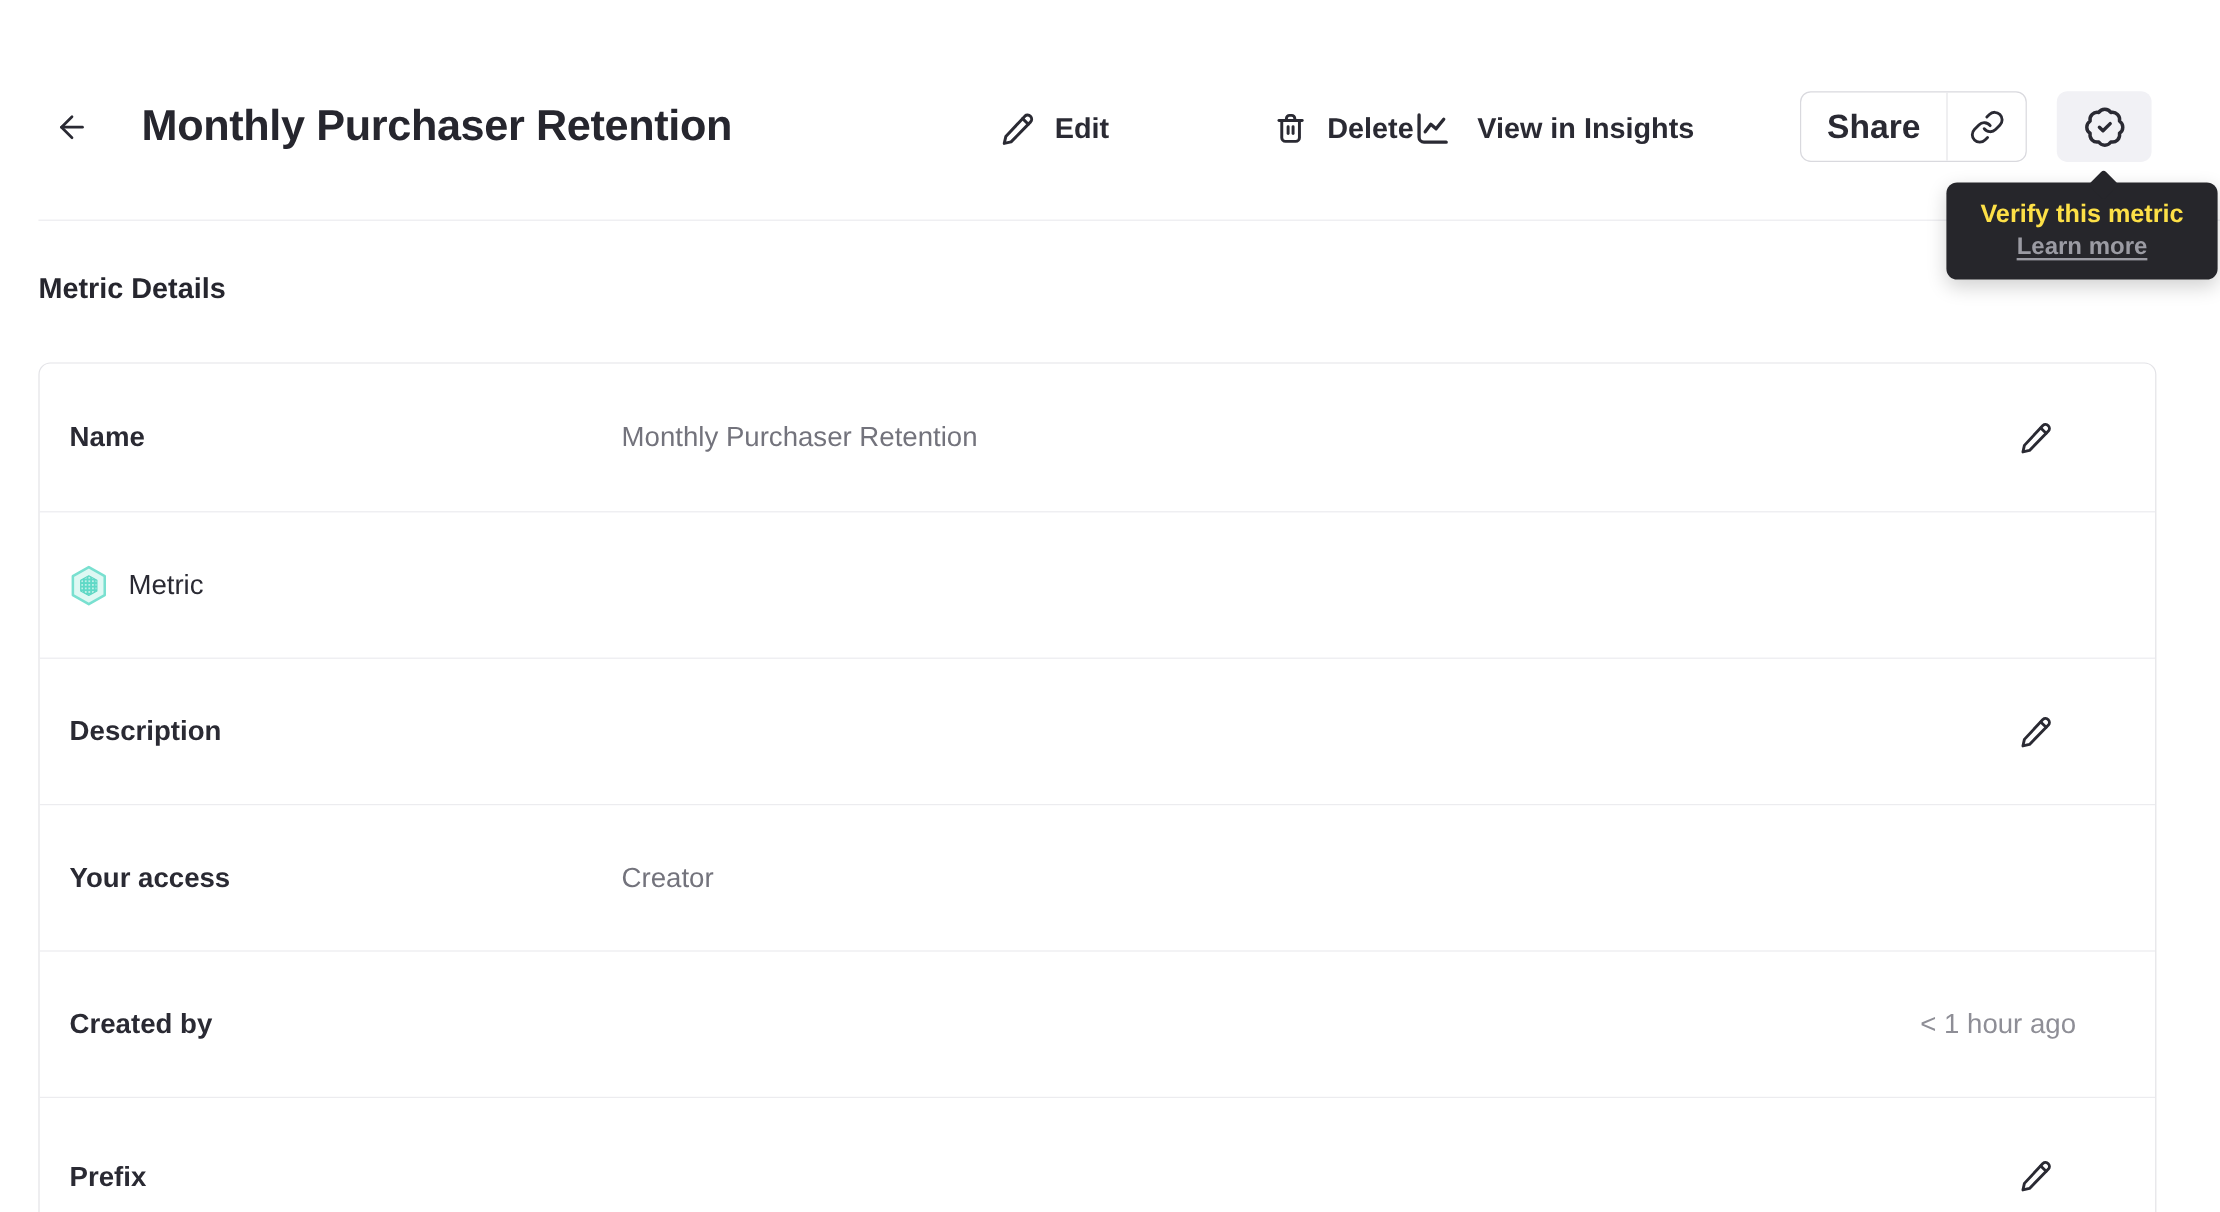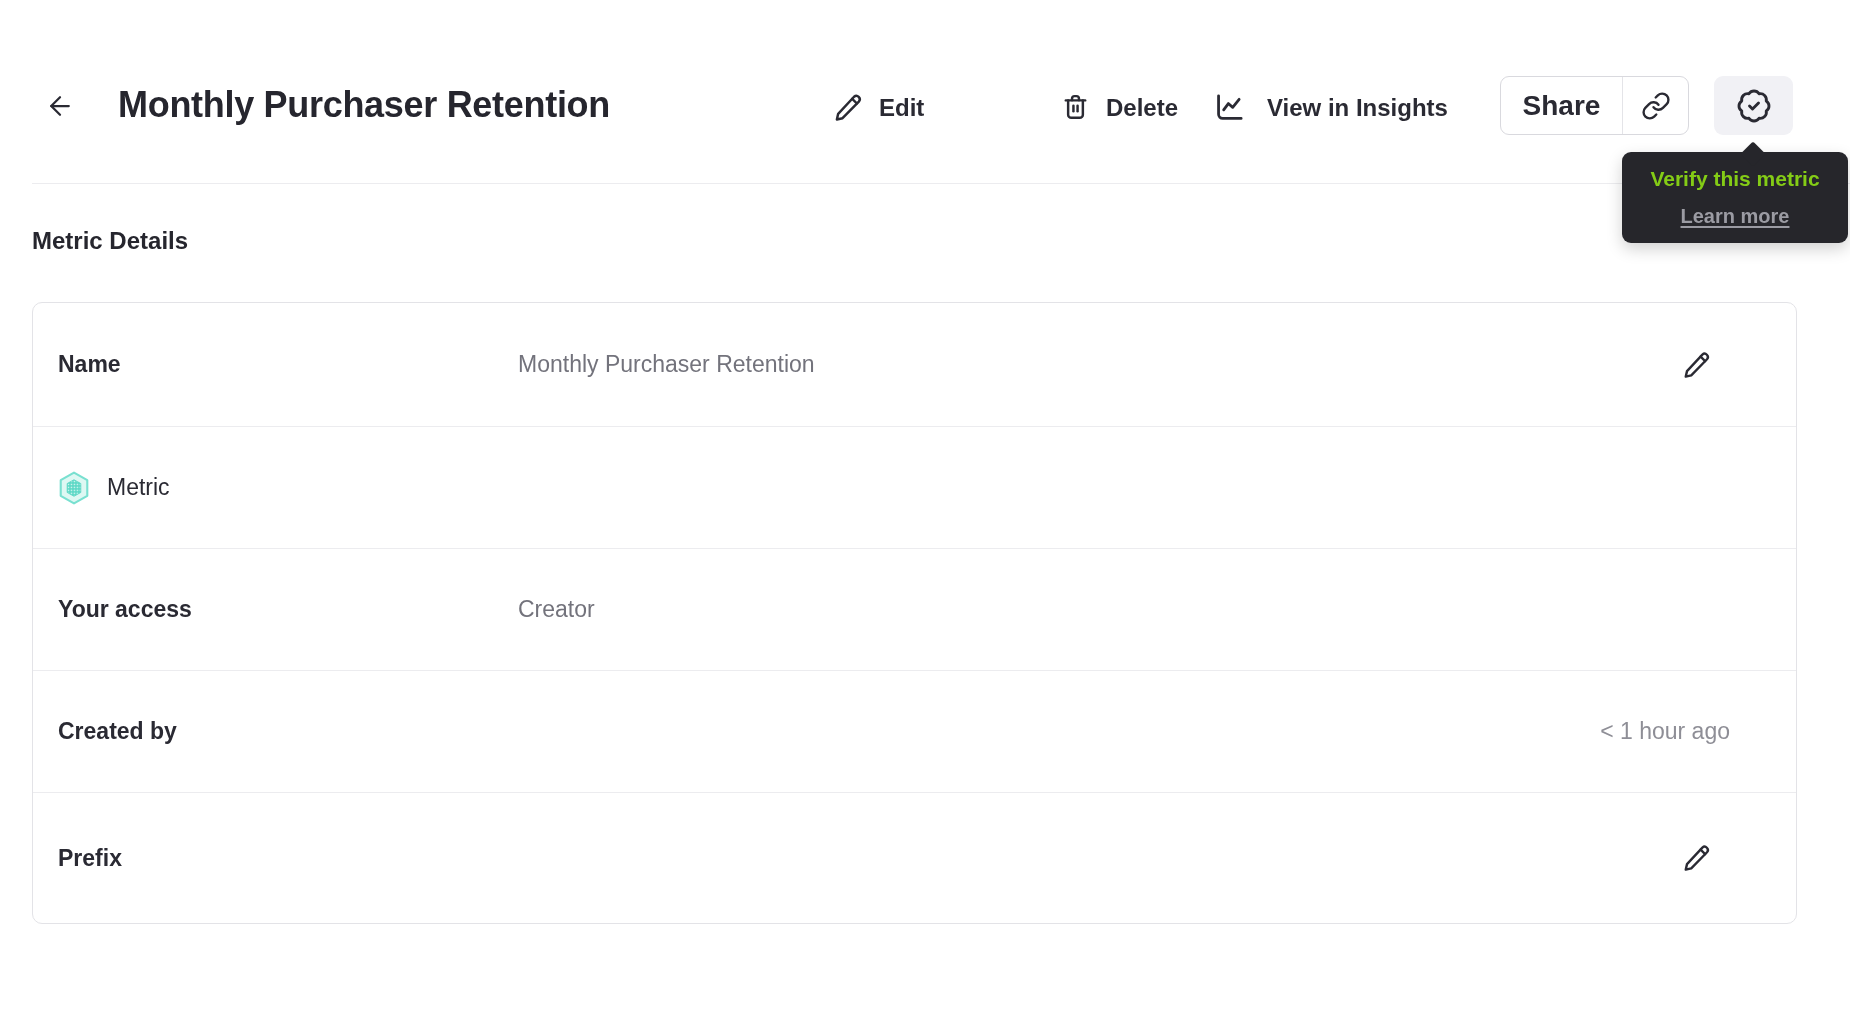--- a/index.html
+++ b/index.html
@@ -24,21 +24,21 @@
     white-space:nowrap; color:#26262e;
   }
   .hdr-action {
     position:absolute; top:86px; height:42px;
     display:flex; align-items:center; gap:15px;
     font-size:24px; font-weight:600; color:#2a2a33; white-space:nowrap;
   }
   .hdr-action .lbl { padding-top:1px; }
   .act-edit   { left:833px; }
   .act-delete { left:1060px; }
-  .act-view   { left:1212px;gap:20px; }
+  .act-view   { left:1176px;gap:20px; }
 
   .share-group {
     position:absolute; left:1500px; top:76px; height:59px;
     display:flex; align-items:stretch;
     border:1px solid #d9d9de; border-radius:9px; background:#fff; overflow:hidden;
   }
   .share-btn {
     width:121px; display:flex; align-items:center; justify-content:center;
     font-size:28px; font-weight:600; color:#2a2a33;
   }
@@ -61,22 +61,22 @@
     padding:13px 6px 15px;
     text-align:center;
     box-shadow:0 6px 16px rgba(0,0,0,.18);
     z-index:5;
   }
   .tooltip::before {
     content:""; position:absolute; top:-7px; left:122px;
     width:18px; height:18px; background:#26262b;
     transform:rotate(45deg); border-radius:3px;
   }
-  .tooltip-title { color:#84cc16; font-size:21px; font-weight:700; line-height:27px; white-space:nowrap; }
-  .tooltip-link  { display:inline-block; margin-top:13px; color:#9b9ba3; font-size:20px; font-weight:600;
+  .tooltip-title { color:#fde047; font-size:21px; font-weight:700; line-height:27px; white-space:nowrap; }
+  .tooltip-link  { display:inline-block; margin-top:3px; color:#9b9ba3; font-size:20px; font-weight:600;
                    text-decoration:underline; text-underline-offset:3px; cursor:pointer; }
 
   
   .section-heading {
     position:absolute; left:32px; top:227px;
     font-size:24px; font-weight:700; color:#26262e;
   }
   .card {
     position:absolute; left:32px; top:302px; width:1765px;
     border:1px solid #e3e3e7; border-radius:10px; background:#fff;
@@ -191,20 +191,30 @@
               <circle cx="1.4" cy="1.4" r="0.75" fill="#d8f6f0"></circle>
             </pattern>
           </defs>
           <polygon points="15,1.5 27.5,8.6 27.5,23.4 15,30.5 2.5,23.4 2.5,8.6" fill="#def8f3" stroke="#79e0d0" stroke-width="2" stroke-linejoin="round"></polygon>
           <polygon points="15,8.2 21.4,11.8 21.4,20.2 15,23.8 8.6,20.2 8.6,11.8" fill="url(#hexdots)" stroke="#5ad6c3" stroke-width="0.8" stroke-linejoin="round"></polygon>
         </svg>
         <span>Metric</span>
       </div>
     </div>
 
+    <div class="row">
+      <div class="row-label">Description</div>
+      <div class="row-value muted"></div>
+      <button class="row-edit">
+        <svg width="30" height="30" viewBox="0 0 24 24" fill="none" stroke="#2a2a33" stroke-width="1.9" stroke-linecap="round" stroke-linejoin="round">
+          <path d="M16.3 3.7a2.62 2.62 0 0 1 3.7 3.7L7.4 20.3 3 21.3l1-4.4L16.3 3.7z"></path>
+            <path d="M14.9 5.3l3.6 3.6"></path>
+        </svg>
+      </button>
+    </div>
 
     <div class="row">
       <div class="row-label">Your access</div>
       <div class="row-value muted">Creator</div>
     </div>
 
     <div class="row created-by">
       <div class="row-label">Created by</div>
       <div class="timestamp">&lt; 1 hour ago</div>
     </div>

